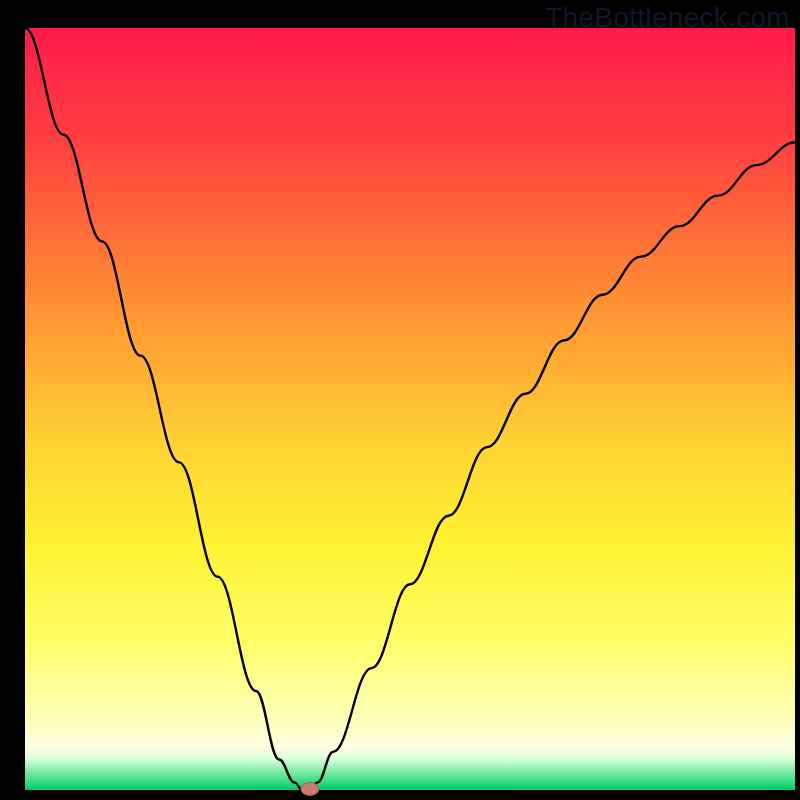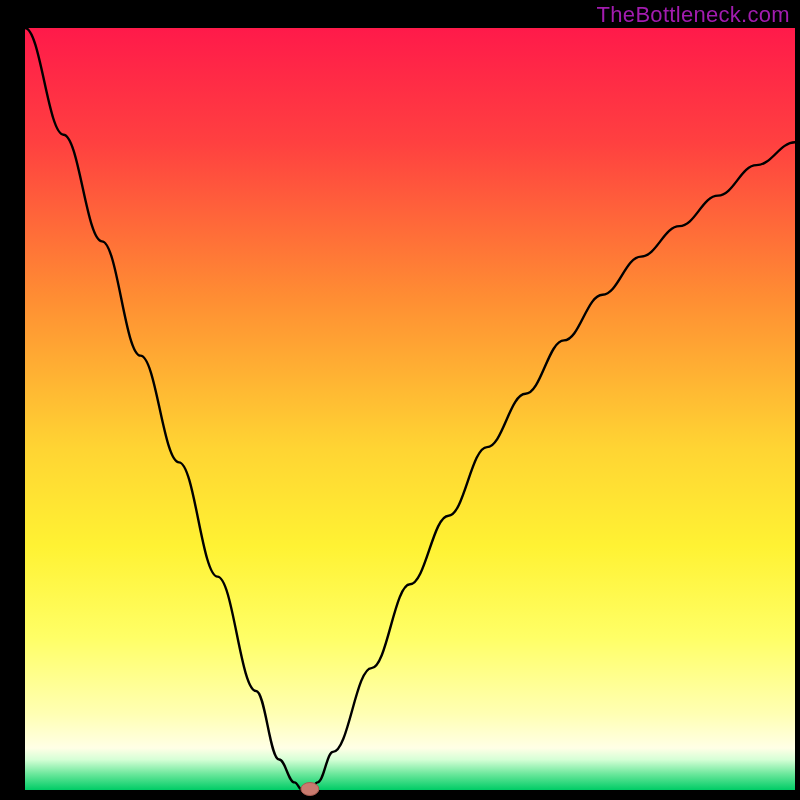--- a/index.html
+++ b/index.html
@@ -16,22 +16,22 @@
     height: 800px;
   }
   svg {
     display: block;
   }
   .watermark {
     position: absolute;
     top: 2px;
     right: 10px;
     font-family: Arial, Helvetica, sans-serif;
-    font-size: 22px;
-    color: #a21caf;
+    font-size: 28px;
+    color: #0f172a;
     font-weight: 500;
     letter-spacing: 0.3px;
   }
 </style>
 </head>
 <body>
 <div class="container">
 
 <svg id="chart-svg" width="800" height="800">
   <defs>

